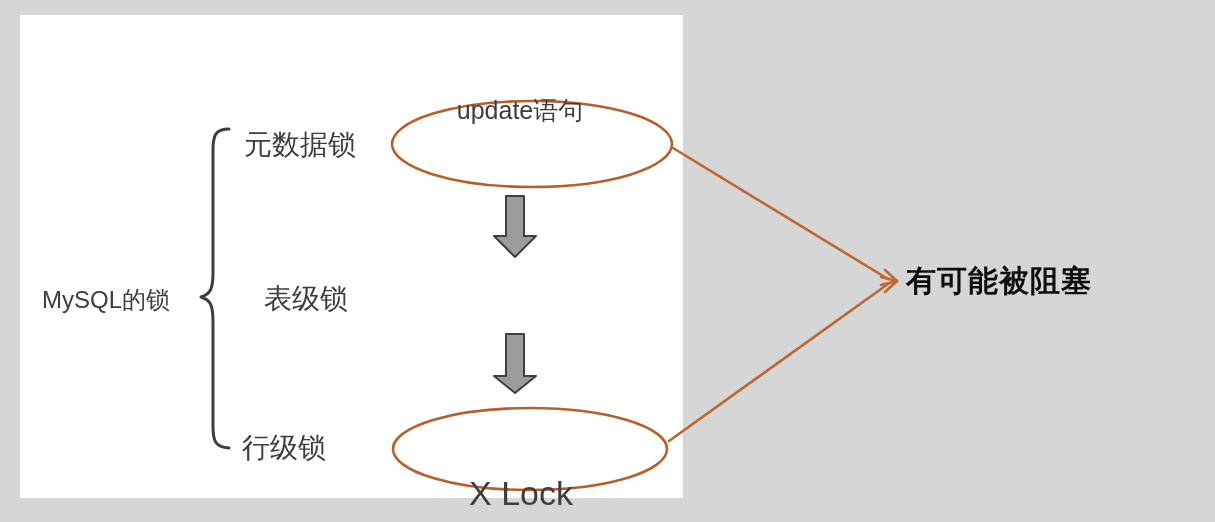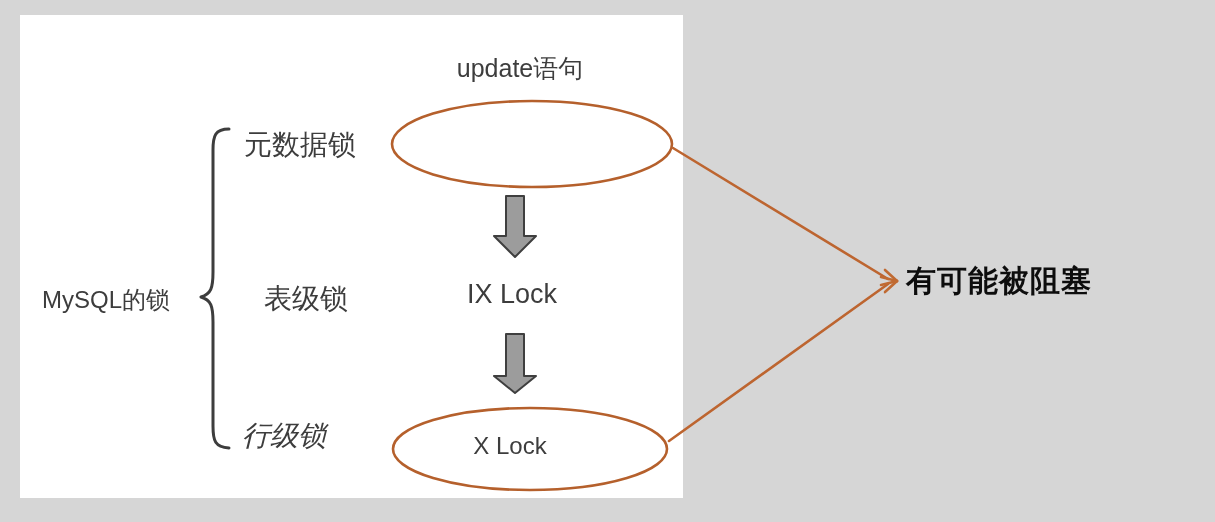--- a/index.html
+++ b/index.html
@@ -28,44 +28,44 @@
     left: 0;
     top: 0;
     width: 1215px;
     height: 522px;
   }
   .txt {
     position: absolute;
     color: #3d3d3d;
     white-space: nowrap;
   }
-  .center { text-align: center; }
+  .center { text-align: center; margin-top: 42px; }
   .title-label {
     left: 370px; top: 52px; width: 300px;
     font-size: 25px;
   }
   .root-label {
     left: 42px; top: 284px;
     font-size: 24px;
   }
   .row-label { font-size: 28px; }
   .row-label-0 { left: 244px; top: 126px; text-align: center; }
   .row-label-1 { left: 247px; top: 280px; margin-left: 17px; }
-  .row-label-2 { left: 242px; top: 417px; font-style: italic; }
+  .row-label-2 { left: 242px; top: 429px; }
   .lock-label-0 {
     left: 392px; top: 131px; width: 280px;
     font-size: 26px;
   }
   .lock-label-1 {
     left: 412px; top: 279px; width: 200px;
     font-size: 27px;
   }
   .lock-label-2 {
-    left: 373px; top: 432px; width: 274px;
-    font-size: 24px;
+    left: 384px; top: 432px; width: 274px;
+    font-size: 34px;
   }
   .result-label {
     left: 906px; top: 261px;
     font-size: 30px;
     font-weight: bold;
     color: #0d0d0d;
     letter-spacing: 1px;
   }
 </style>
 </head>
@@ -100,18 +100,17 @@
   </svg>
 
   <div class="txt title-label center">update语句</div>
 
   <div class="txt root-label">MySQL的锁</div>
 
   <div class="txt row-label row-label-0">元数据锁</div>
   <div class="txt row-label row-label-1">表级锁</div>
   <div class="txt row-label row-label-2">行级锁</div>
 
-  <div class="txt lock-label-1 center">IX Lock</div>
   <div class="txt lock-label-2 center">X Lock</div>
 
   <div class="txt result-label">有可能被阻塞</div>
 
 </div>
 
 </body></html>

